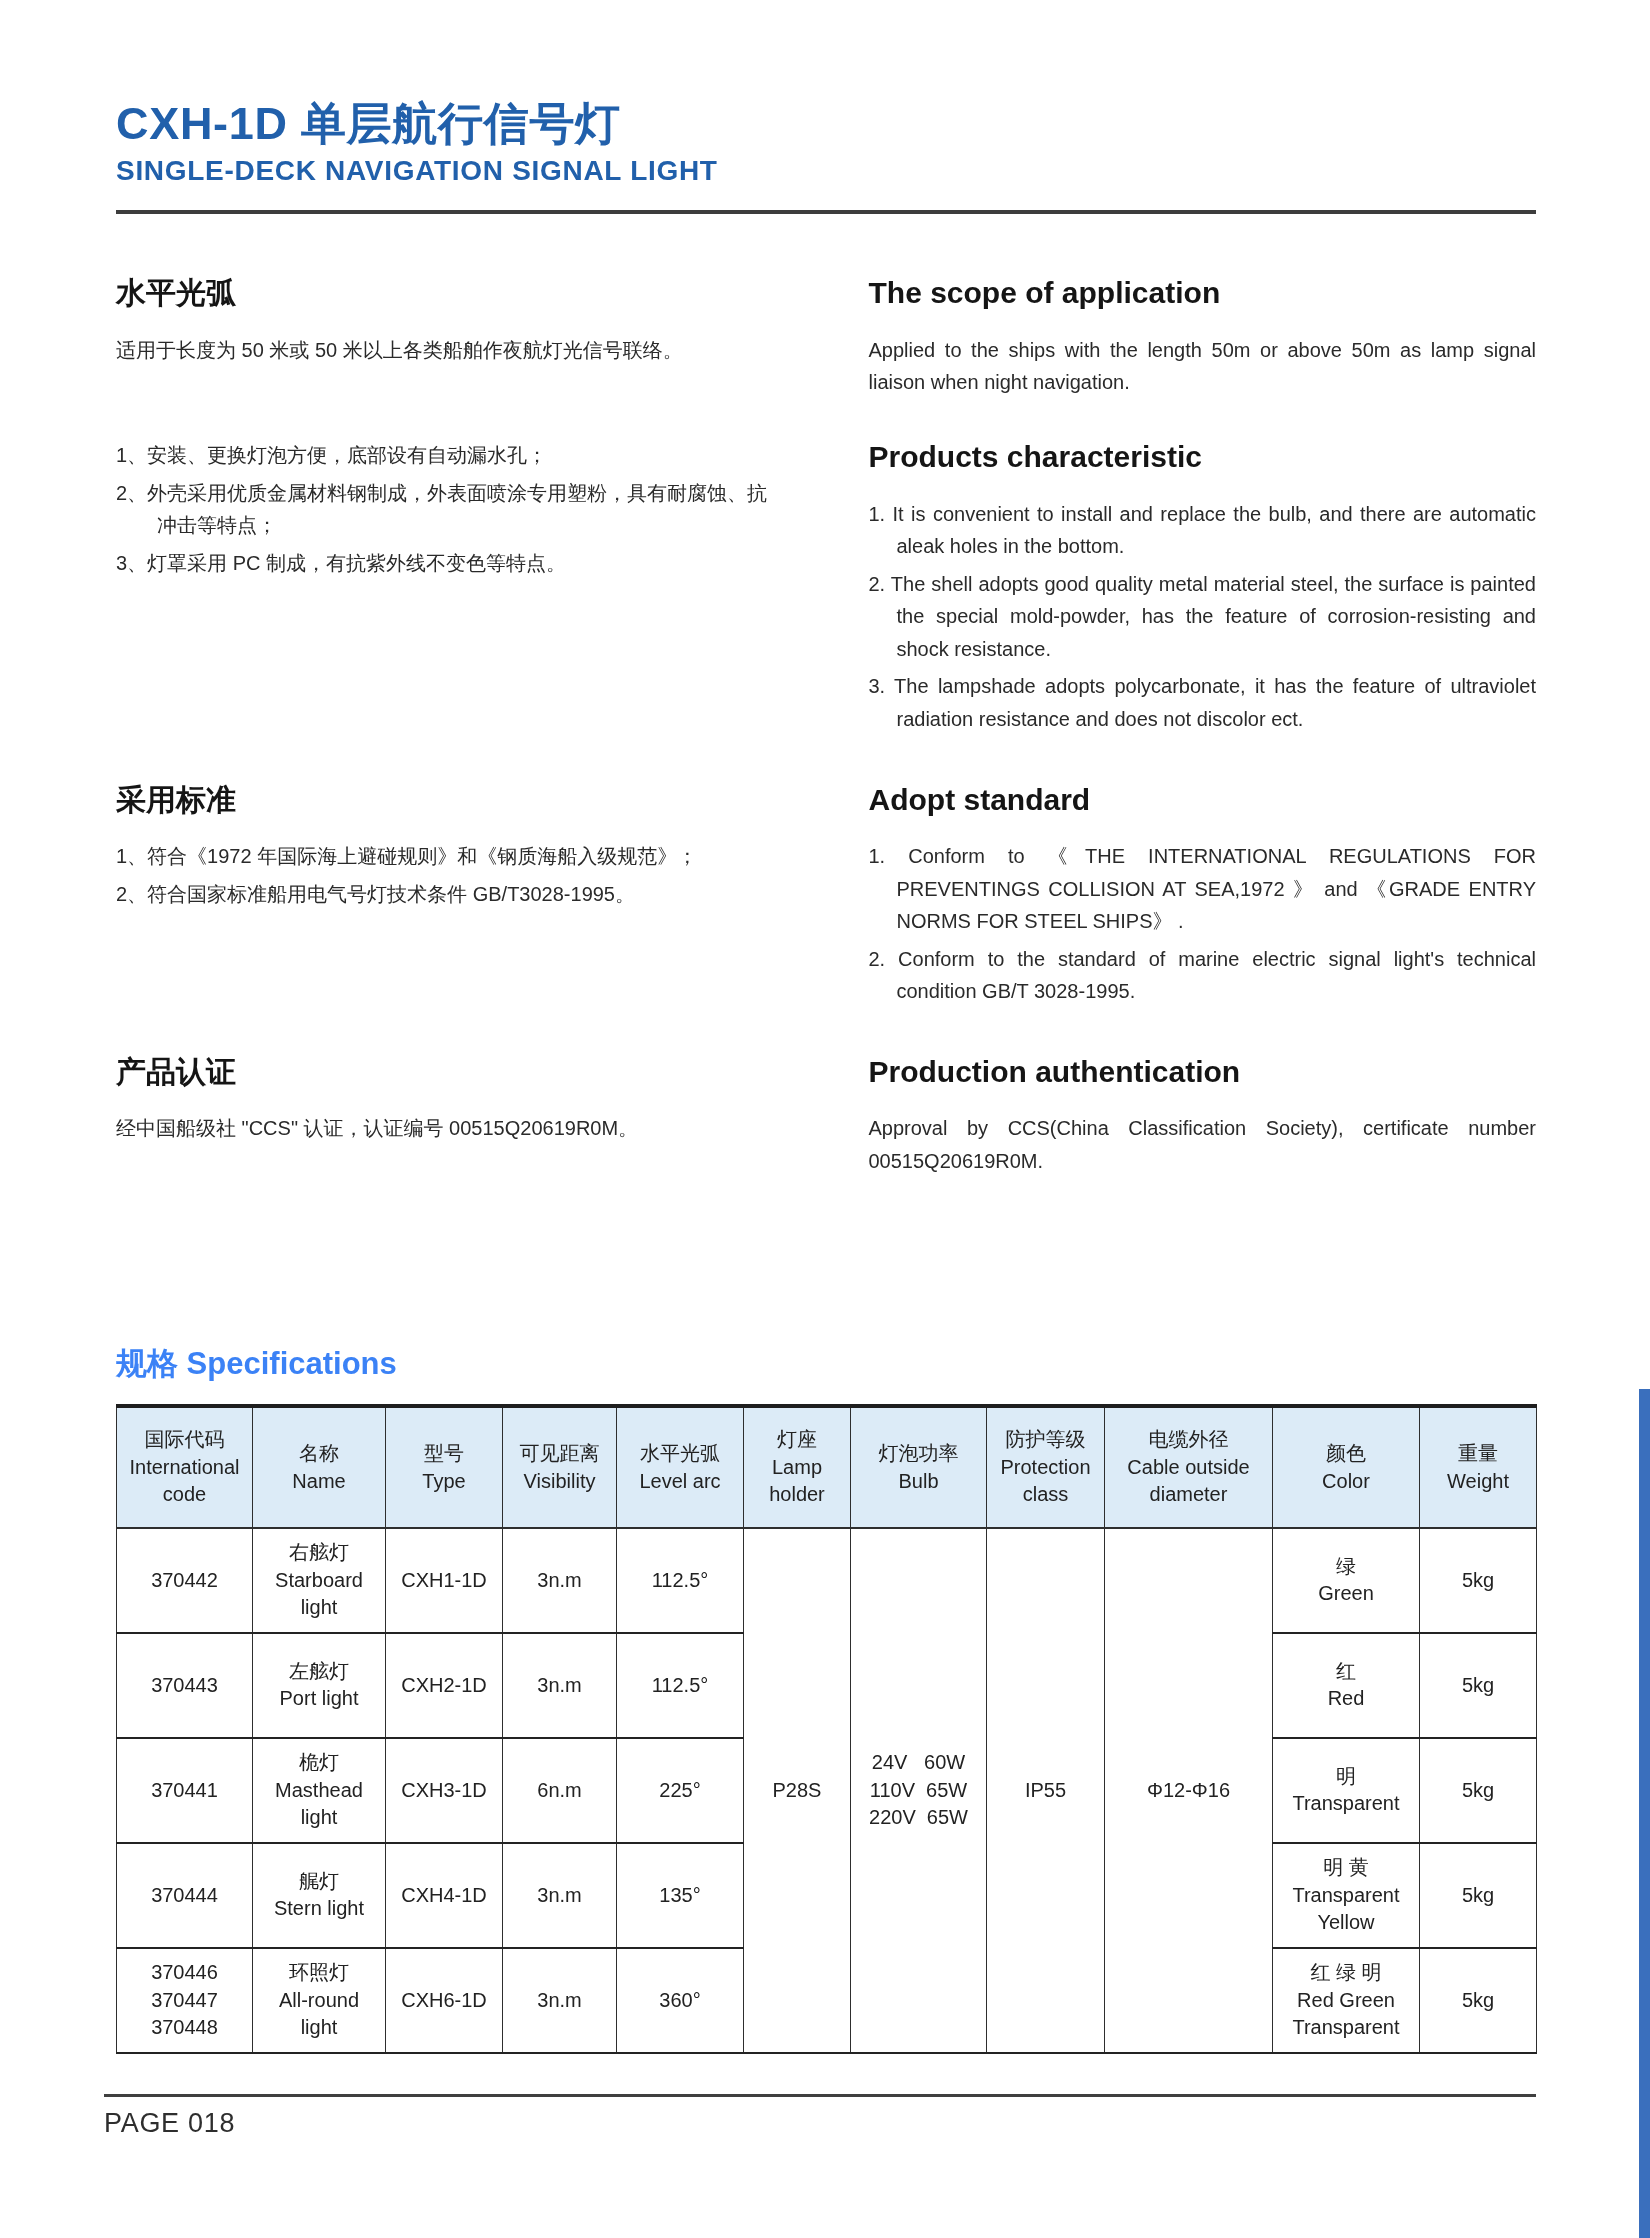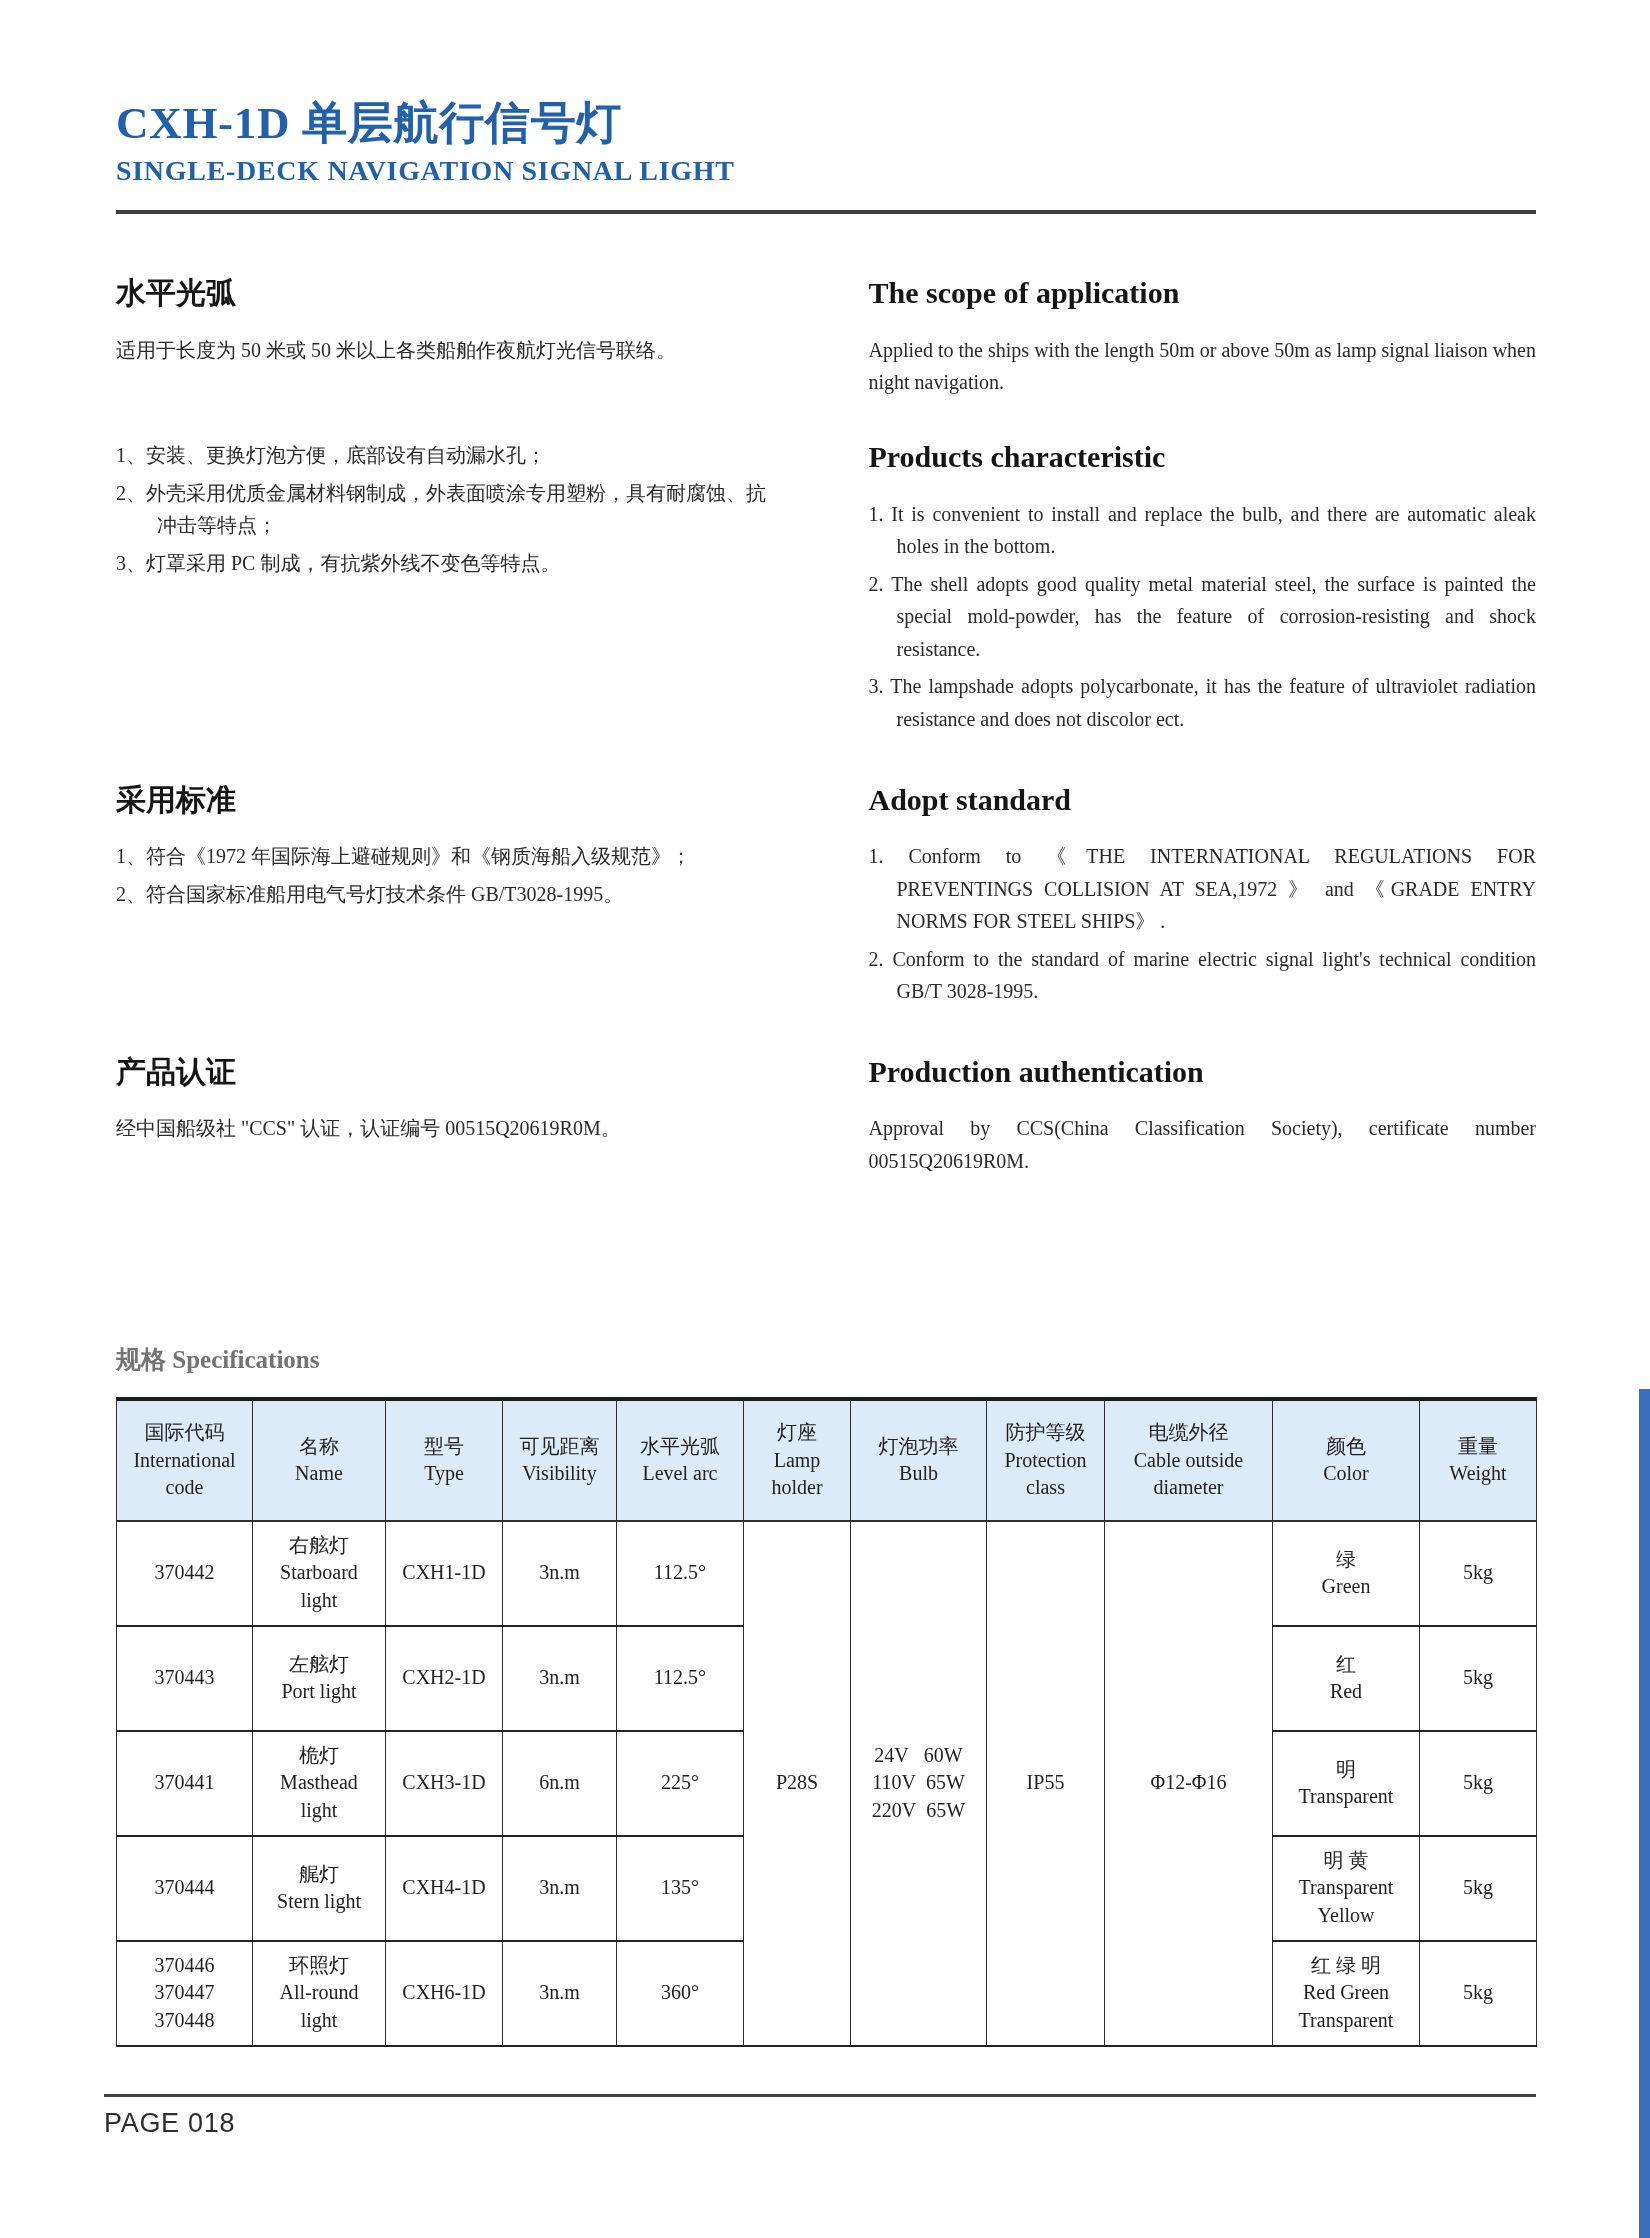--- a/index.html
+++ b/index.html
@@ -4,21 +4,21 @@
 <style>
   html,body{margin:0;padding:0;background:#ffffff;}
   .page{
     position:relative;
     width:1650px;height:2239px;
     background:#ffffff;
     font-family:"Liberation Sans","DejaVu Sans",sans-serif;
     color:#222;
     overflow:hidden;
   }
-  .content{padding:98px 114px 0 116px;font-family:Liberation Serif, serif;}
+  .content{padding:98px 114px 0 116px;}
 
   
   .title-zh{
     margin:0;
     font-size:45px;line-height:1.15;
     font-weight:bold;color:#2160ab;
     letter-spacing:0.7px;
   }
   .title-en{
     margin:4px 0 0 0;
@@ -48,21 +48,21 @@
     margin:0 0 5.3px 0;
     font-size:20px;line-height:1.62;color:#2a2a2a;
   }
   .zh-list li{padding-left:41px;text-indent:-41px;}
   .en-list li{padding-left:28px;text-indent:-28px;text-align:justify;}
   .just{text-align:justify;}
 
   
   .specs-heading{
     margin:168px 0 0 0;
-    font-size:25px;font-weight:bold;color:#737373;line-height:1.2;
+    font-size:31px;font-weight:bold;color:#3b82f6;line-height:1.2;
   }
   table.specs{
     margin-top:22px;
     border-collapse:collapse;
     table-layout:fixed;
     width:1421px;
     font-size:20px;color:#222;
   }
   table.specs th,table.specs td{
     border-left:1.3px solid #2e2e2e;

